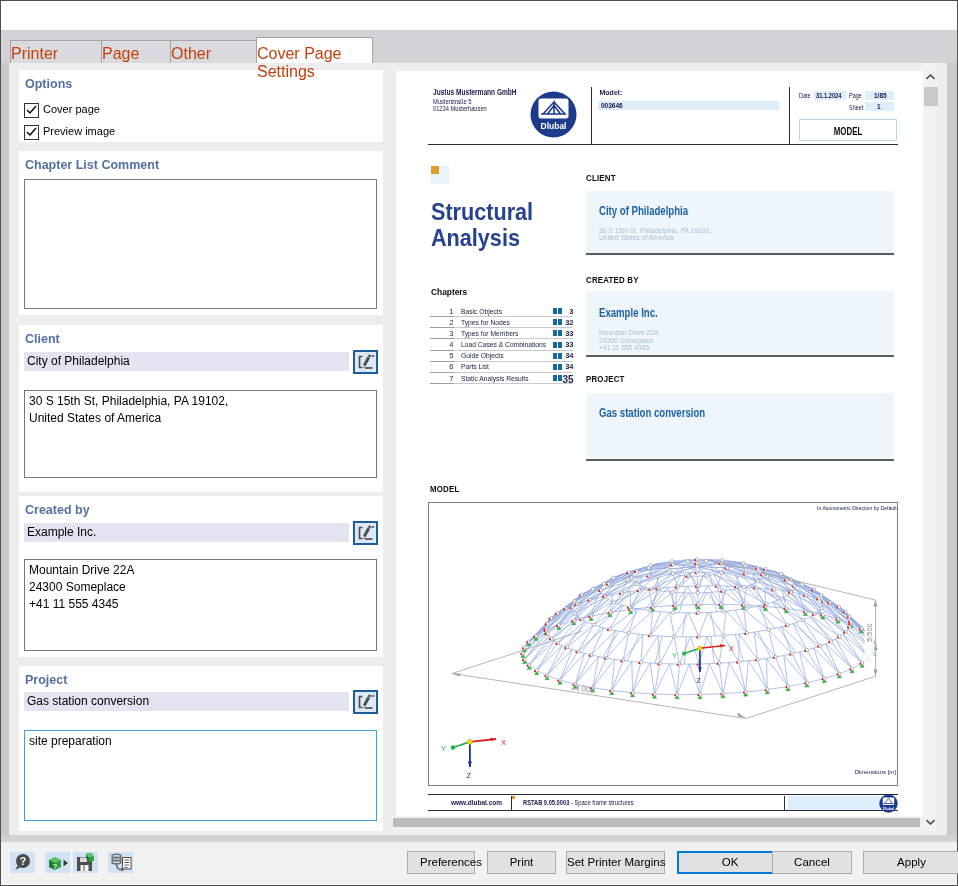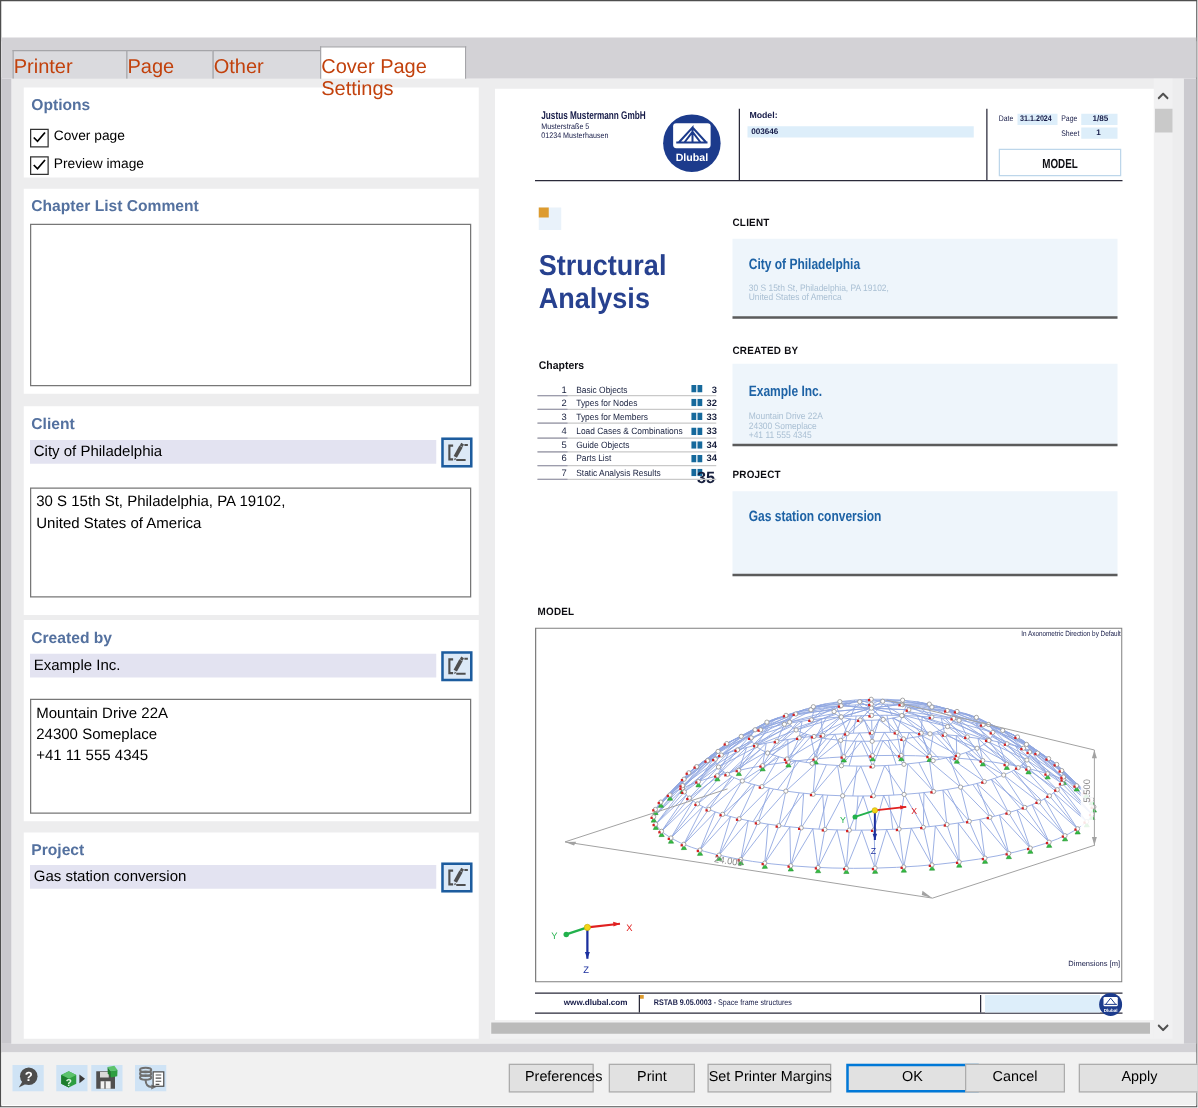--- a/index.html
+++ b/index.html
@@ -125,20 +125,21 @@
  <div class="hdr">Project</div>
  <div class="fld" style="top:26px;">Gas station conversion</div>
  <div class="ebtn" style="top:24px;"><svg width="21" height="20" viewBox="0 0 21 20">
         <path d="M7.5 4.5 H4.5 V15.5 H7.5" stroke="#4f4f4f" stroke-width="1.7" fill="none"></path>
         <path d="M10 16 H17.5" stroke="#4f4f4f" stroke-width="1.7" fill="none"></path>
         <path d="M16.5 4 h2.8" stroke="#4f4f4f" stroke-width="1.5" fill="none"></path>
         <path d="M9.2 13.5 L13.8 5.2" stroke="#4f4f4f" stroke-width="3"></path>
         <path d="M14 2.2 l2.2 1.4 -1.1 2 -2.3-1.3 z" fill="#4f4f4f"></path>
         <path d="M8.9 14.2 l-0.7 1.9 1.9 -0.8 z" fill="#4f4f4f"></path>
       </svg></div>
+ <div class="ta" style="top:64px;height:91px;border:1px solid #3c9ede;">site preparation</div>
 </div>
 
 <div id="pv">
  <div id="page">
 
 <div class="abs pnavy" style="left:37px;top:15.5px;font-size:9px;font-weight:bold;transform:scaleX(0.73);transform-origin:0 0;white-space:nowrap;">Justus Mustermann GmbH</div>
 <div class="abs pnavy" style="left:37px;top:27px;font-size:6.5px;line-height:7px;transform:scaleX(0.88);transform-origin:0 0;white-space:nowrap;">Musterstraße 5<br>01234 Musterhausen</div>
 <svg class="abs" style="left:134px;top:20px" width="47" height="47" viewBox="0 0 47 47">
  <circle cx="23.5" cy="23.5" r="23" fill="#1c3b8c"></circle>
  <rect x="8.5" y="7.5" width="30" height="20" rx="2.5" fill="#fff"></rect>
@@ -220,21 +221,21 @@
       </svg>
 <div class="abs" style="left:160px;top:291.0px;width:17.5px;text-align:right;font-size:7.5px;font-weight:bold;color:#18203e;">34</div>
 <div class="abs" style="left:34.4px;top:300.5px;width:143px;height:1px;background:#c9c9c9;"></div>
 <div class="abs" style="left:34.4px;top:300.5px;width:24px;height:1.3px;background:#9d9dad;"></div>
 <div class="abs" style="left:34.4px;top:302.5px;width:23px;text-align:right;font-size:7.5px;color:#18203e;">7</div>
 <div class="abs" style="left:65.3px;top:302.5px;font-size:7.3px;color:#18203e;transform:scaleX(0.92);transform-origin:0 0;white-space:nowrap;">Static Analysis Results</div>
 <svg class="abs" style="left:156.6px;top:304.0px" width="9" height="6">
         <rect x="0" y="0" width="4" height="6" fill="#16699c"></rect>
         <rect x="5" y="0" width="4" height="6" fill="#16699c"></rect>
       </svg>
-<div class="abs" style="left:160px;top:302.5px;width:17.5px;text-align:center;font-size:13px;font-weight:bold;color:#18203e;">35</div>
+<div class="abs" style="left:160px;top:302.5px;width:17.5px;text-align:right;font-size:10px;font-weight:bold;color:#18203e;">35</div>
 <div class="abs" style="left:34.4px;top:312px;width:143px;height:1px;background:#c9c9c9;"></div>
 <div class="abs" style="left:34.4px;top:312px;width:24px;height:1.3px;background:#9d9dad;"></div>
 <div class="sechdr" style="left:190.3px;top:102px;">CLIENT</div>
 <div class="bluebox" style="top:119.8px;height:62.4px;">
  <div class="bname" style="top:13px;">City of Philadelphia</div>
  <div class="baddr" style="top:36px;">30 S 15th St, Philadelphia, PA 19102,<br>United States of America</div>
 </div>
 <div class="sechdr" style="left:190.3px;top:204px;">CREATED BY</div>
 <div class="bluebox" style="top:219.8px;height:64.6px;">
  <div class="bname" style="top:15px;">Example Inc.</div>

